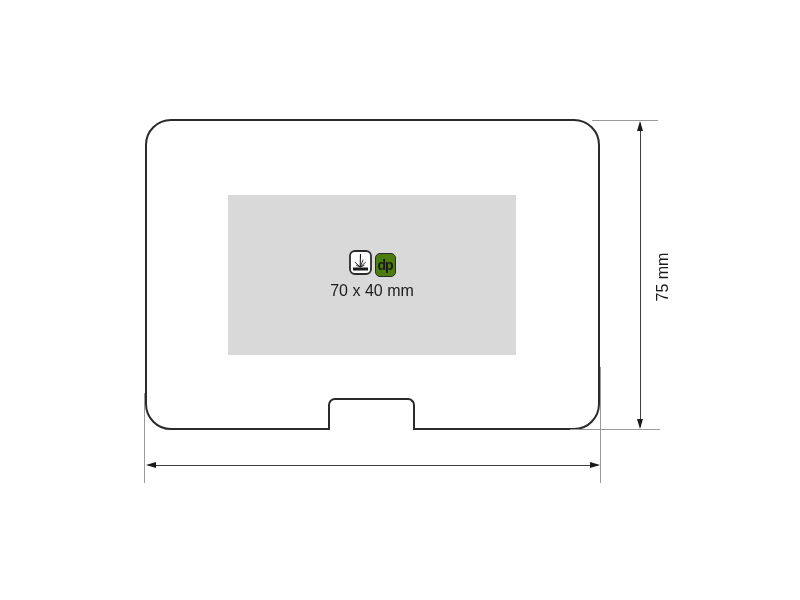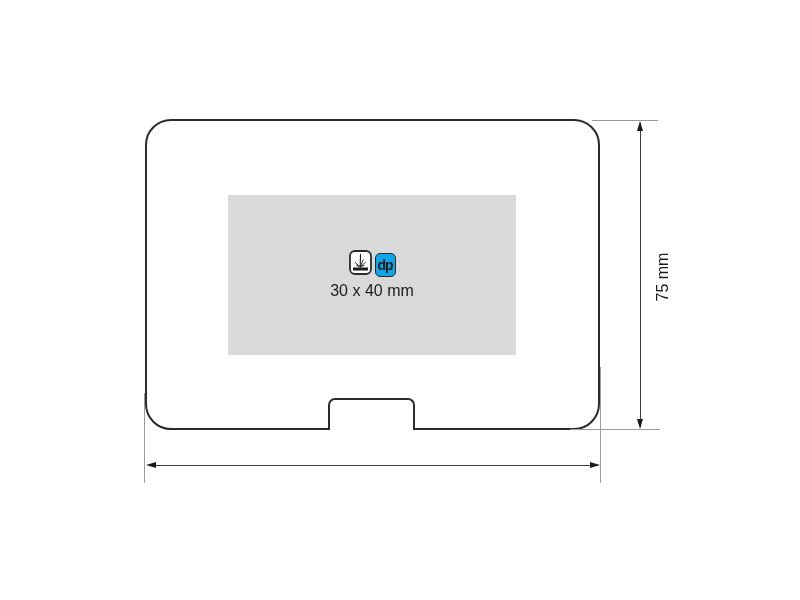--- a/index.html
+++ b/index.html
@@ -45,21 +45,21 @@
   .icons-row {
     display: flex;
     align-items: center;
     gap: 3px;
     margin-bottom: 3px;
   }
   .dp-icon {
     width: 19px; height: 22px;
     border: 1.8px solid #2b2b2b;
     border-radius: 5px;
-    background: #0ea5e9;
+    background: #4d7c0f;
     display: flex;
     align-items: center;
     justify-content: center;
     font-weight: bold;
     font-size: 14px;
     letter-spacing: -1px;
     color: #1a1a1a;
   }
   .print-size-label {
     font-size: 16px;
@@ -139,21 +139,21 @@
           <line x1="11.2" y1="17" x2="16.8" y2="12" stroke="#1a1a1a" stroke-width="0.9"></line>
           <line x1="11.2" y1="17" x2="7.2" y2="15.2" stroke="#1a1a1a" stroke-width="0.9"></line>
           <line x1="11.2" y1="17" x2="15.5" y2="15.2" stroke="#1a1a1a" stroke-width="0.9"></line>
           <line x1="11.2" y1="17" x2="14.2" y2="9.5" stroke="#1a1a1a" stroke-width="0.9"></line>
         </svg>
       </span>
       <span class="dp-icon">
         <span>dp</span>
       </span>
     </div>
-    <div class="print-size-label">30 x 40 mm</div>
+    <div class="print-size-label">70 x 40 mm</div>
   </div>
 
   <div class="ext-line ext-top"></div>
   <div class="ext-line ext-botright"></div>
   <div class="ext-line ext-right"></div>
   <div class="ext-line ext-left"></div>
 
   <div class="dim-line dim-vertical"></div>
   <div class="dim-line dim-horizontal"></div>
 

